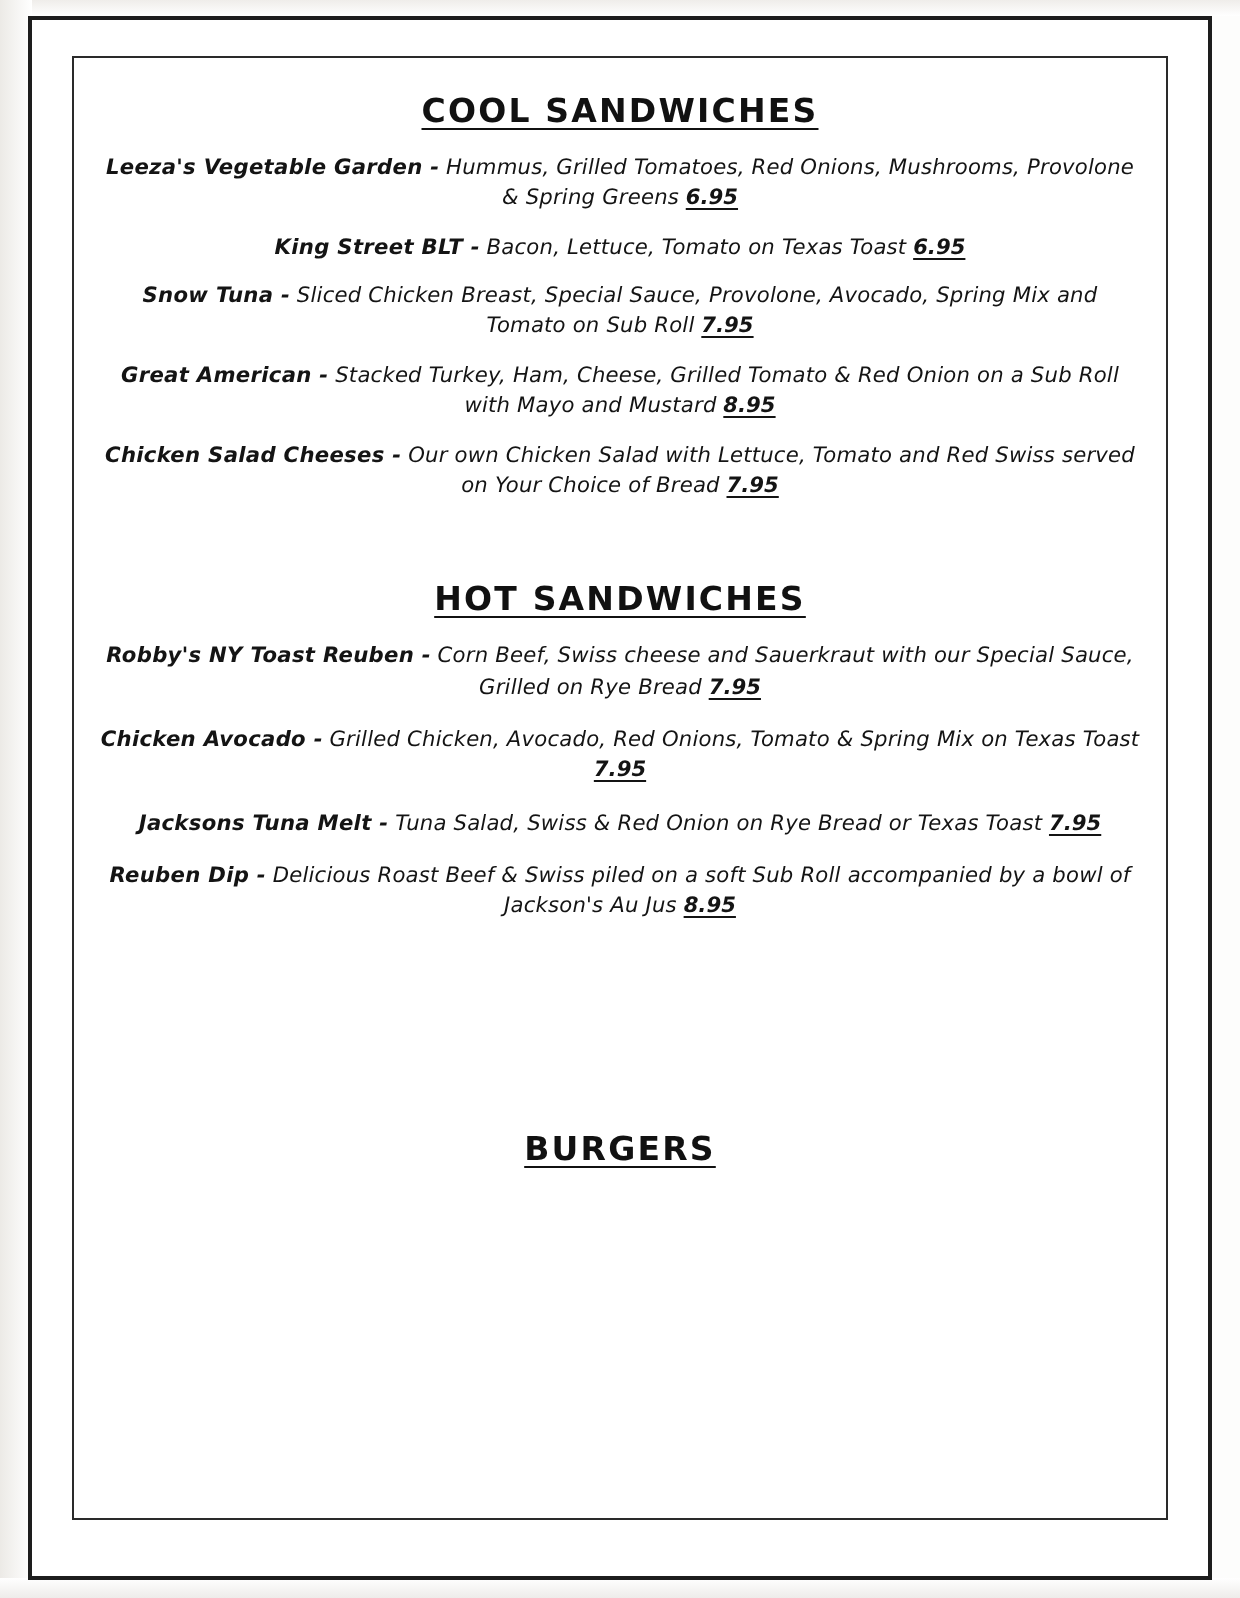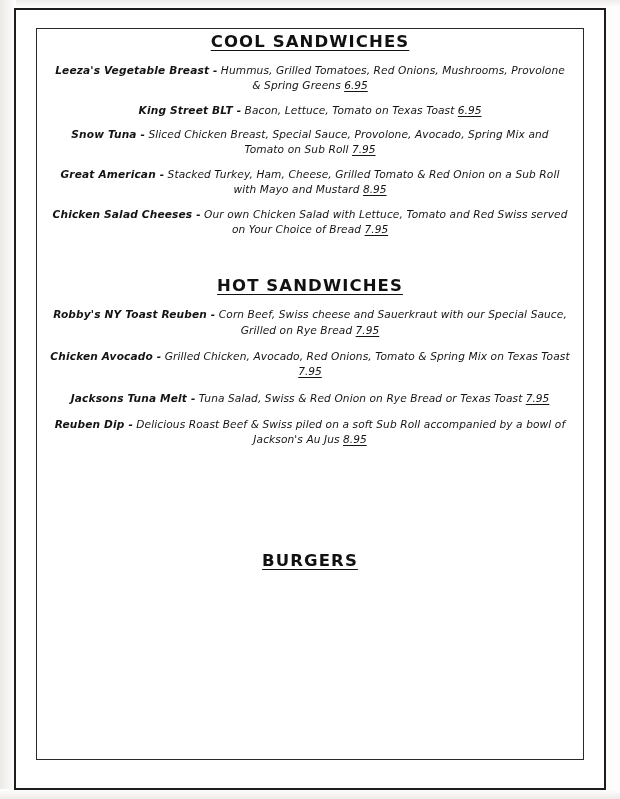--- a/index.html
+++ b/index.html
@@ -92,21 +92,21 @@
     height: 22px;
     border-left: 1px solid #9a9a9a;
     border-radius: 60% 0 0 40%;
     transform: rotate(8deg);
     pointer-events: none;
   }
 
   .menu-body {
     position: absolute;
     left: 46px;
-    top: 32px;
+    top: 46px;
     width: 528px;
     height: 700px;
     box-sizing: border-box;
   }
 
   .section {
     margin-bottom: 4px;
   }
 
   .section-title {
@@ -143,21 +143,21 @@
     letter-spacing: 0.15px;
   }
 
   .item-desc {
     font-style: italic;
     letter-spacing: 0.1px;
   }
 
   .item-price {
     font-style: italic;
-    font-weight: normal;
+    font-weight: bold;
     text-decoration: underline;
     text-underline-offset: 2px;
     white-space: nowrap;
   }
 
   .gap-lg { height: 30px; }
   .gap-xl { height: 92px; }
 
   .section-hot .item { margin-bottom: 11px; }
   .section-burgers .item { margin-bottom: 9px; }
@@ -175,21 +175,21 @@
   <div class="scan-frame">
     <div class="scan-frame-inner"></div>
   </div>
 
   <div class="menu-body">
 
     <div class="section section-cool">
       <h2 class="section-title">COOL SANDWICHES</h2>
       <ul class="items">
         <li class="item">
-          <span class="item-name">Leeza's Vegetable Breast -</span>
+          <span class="item-name">Leeza's Vegetable Garden -</span>
           <span class="item-desc">Hummus, Grilled Tomatoes, Red Onions, Mushrooms, Provolone &amp; Spring Greens</span>
           <span class="item-price">6.95</span>
         </li>
         <li class="item">
           <span class="item-name">King Street BLT -</span>
           <span class="item-desc">Bacon, Lettuce, Tomato on Texas Toast</span>
           <span class="item-price">6.95</span>
         </li>
         <li class="item">
           <span class="item-name">Snow Tuna -</span>

